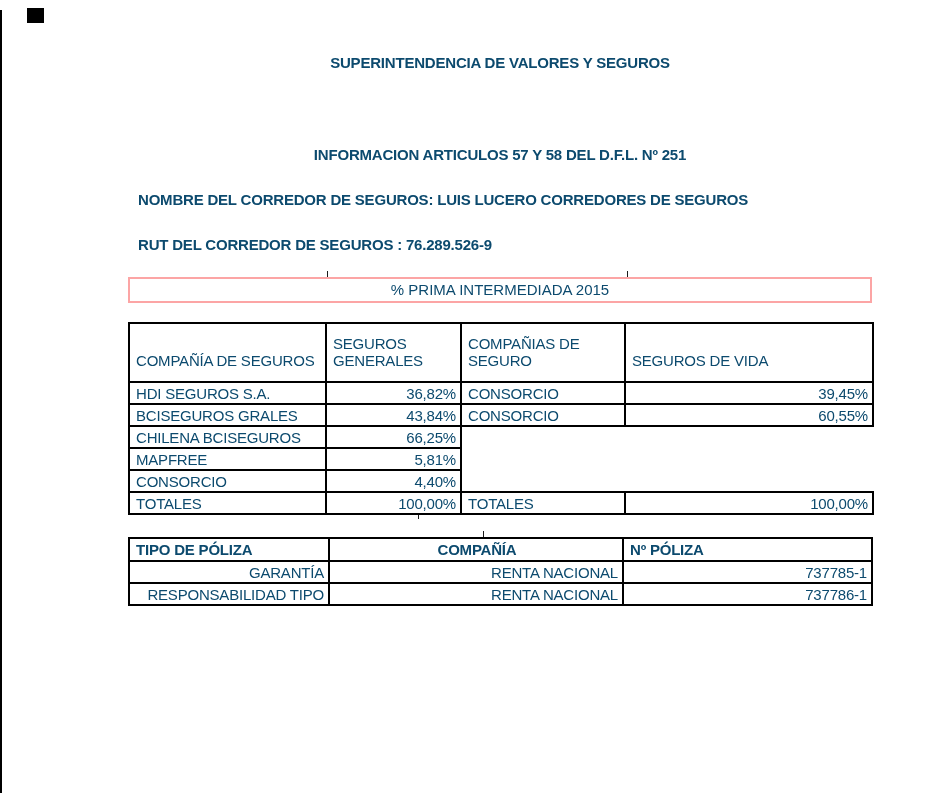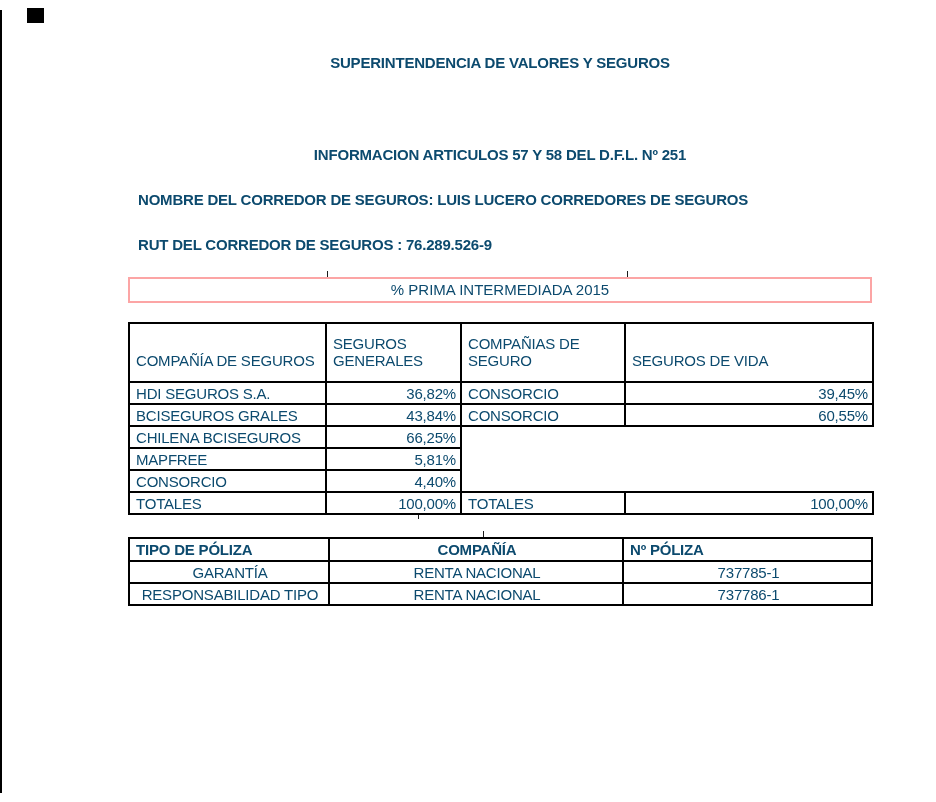--- a/index.html
+++ b/index.html
@@ -91,21 +91,21 @@
     padding-bottom: 12px;
     height: 45px;
   }
   .t1 tr.data td { height: 20px; }
   .pre { white-space: pre-line; line-height: 17px; }
   .num { text-align: right; padding-right: 4px; }
   .t1 td.blank { border: none; background: #ffffff; }
 
   .t2 { left: 128px; top: 537px; width: 743px; }
   .t2 tr.hdr td { font-weight: bold; height: 21px; }
-  .t2 tr.data td { height: 20px; text-align: center; }
+  .t2 tr.data td { height: 20px; text-align: right; }
   .t2 td.ctr { text-align: center; }
 </style>
 </head>
 <body>
 
 <div class="page">
 
   <div class="corner-mark"></div>
   <div class="left-edge-line"></div>
   <div class="grid-tick tick-a"></div>

